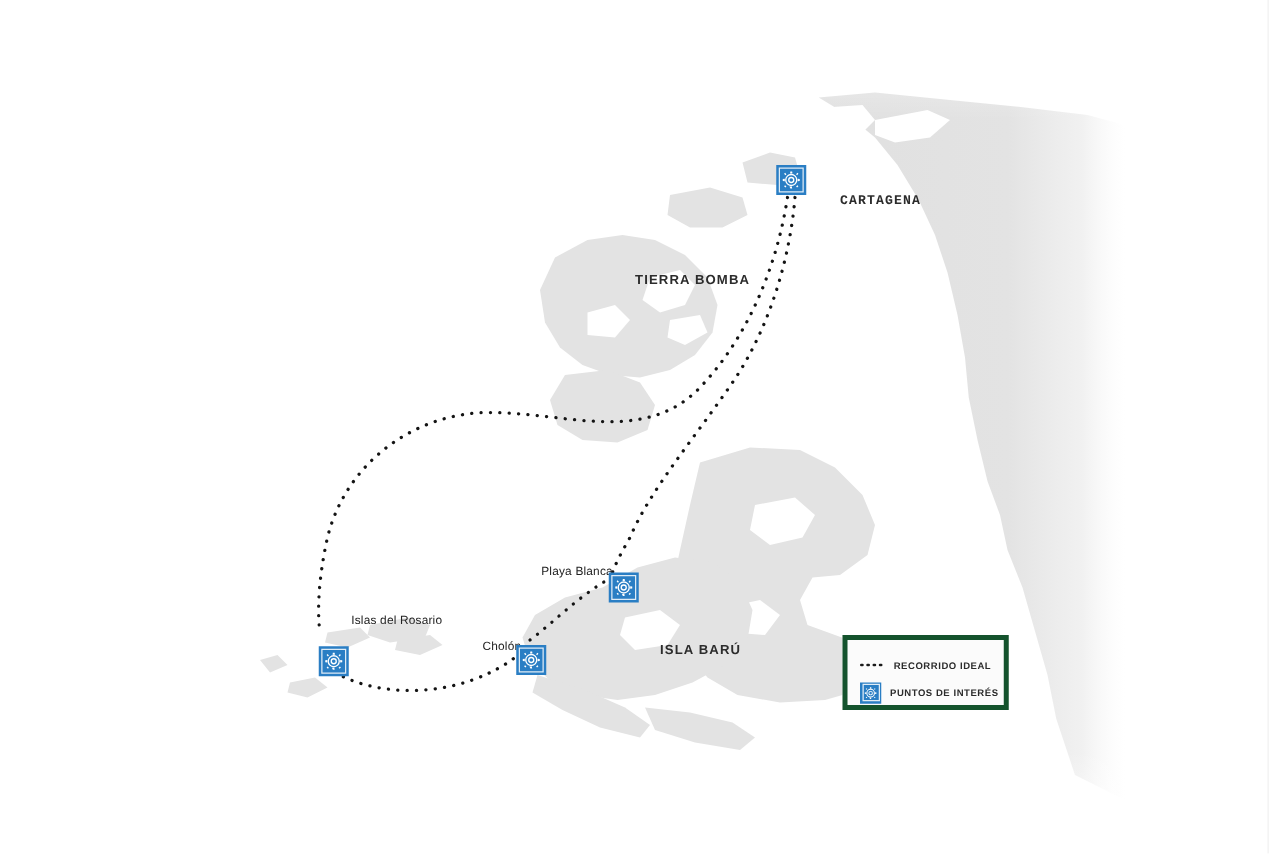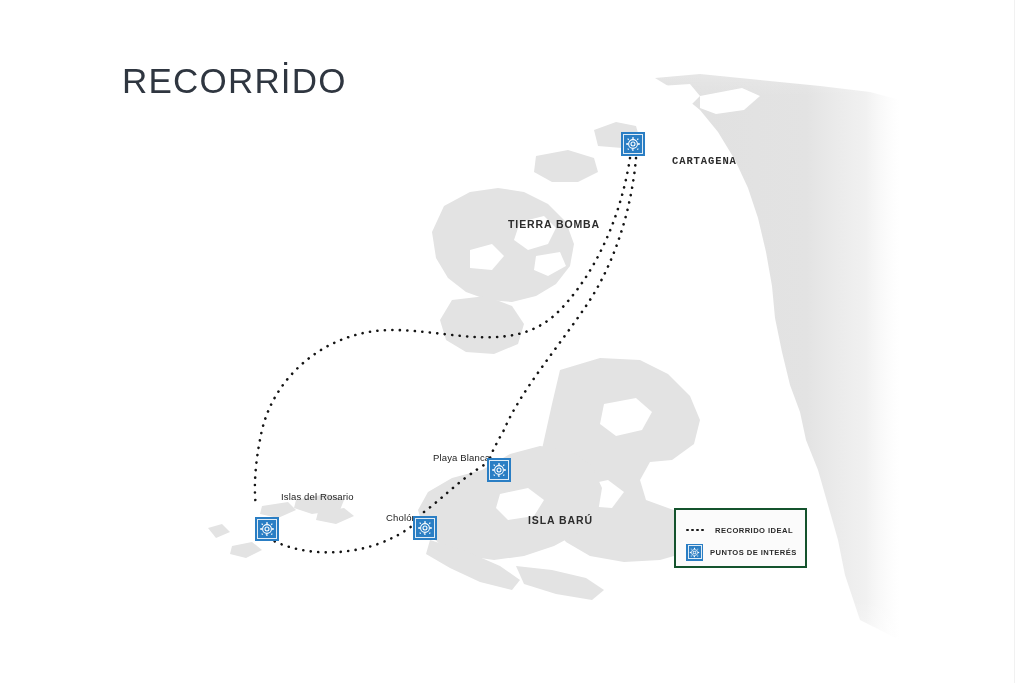--- a/index.html
+++ b/index.html
@@ -98,21 +98,21 @@
   }
 
   
   #legend {
     position: absolute;
     left: 674px;
     top: 508px;
     width: 133px;
     height: 60px;
     background: #fbfbfb;
-    border: 2px solid #14532d;
+    border: 4px solid #14532d;
     box-sizing: border-box;
     padding: 9px 10px 0 10px;
   }
   .legend-row {
     display: flex;
     align-items: center;
     height: 22px;
   }
   .legend-swatch-dots {
     width: 22px;
@@ -264,21 +264,20 @@
 
       <path d="M268,538 C300,556 344,556 378,544
                C394,538 404,532 412,526"></path>
 
       <path d="M424,512 C440,500 454,486 468,476
                C476,470 482,466 486,464"></path>
     </g>
   </svg>
 
   <div id="title-block">
-    <h1 id="page-title">RECORRİDO</h1>
   </div>
 
   <div class="place-label major" style="left:672px; top:156px;font-family:Liberation Mono, monospace;">CARTAGENA</div>
   <div class="place-label major" style="left:508px; top:219px;">TIERRA BOMBA</div>
   <div class="place-label major" style="left:484px; top:515px;padding-left:44px;">ISLA BARÚ</div>
   <div class="place-label minor" style="left:433px; top:453px;">Playa Blanca</div>
   <div class="place-label minor" style="left:386px; top:513px;">Cholón</div>
   <div class="place-label minor" style="left:281px; top:492px;">Islas del Rosario</div>
 
   <div class="poi-marker" style="left:621px; top:132px;">

